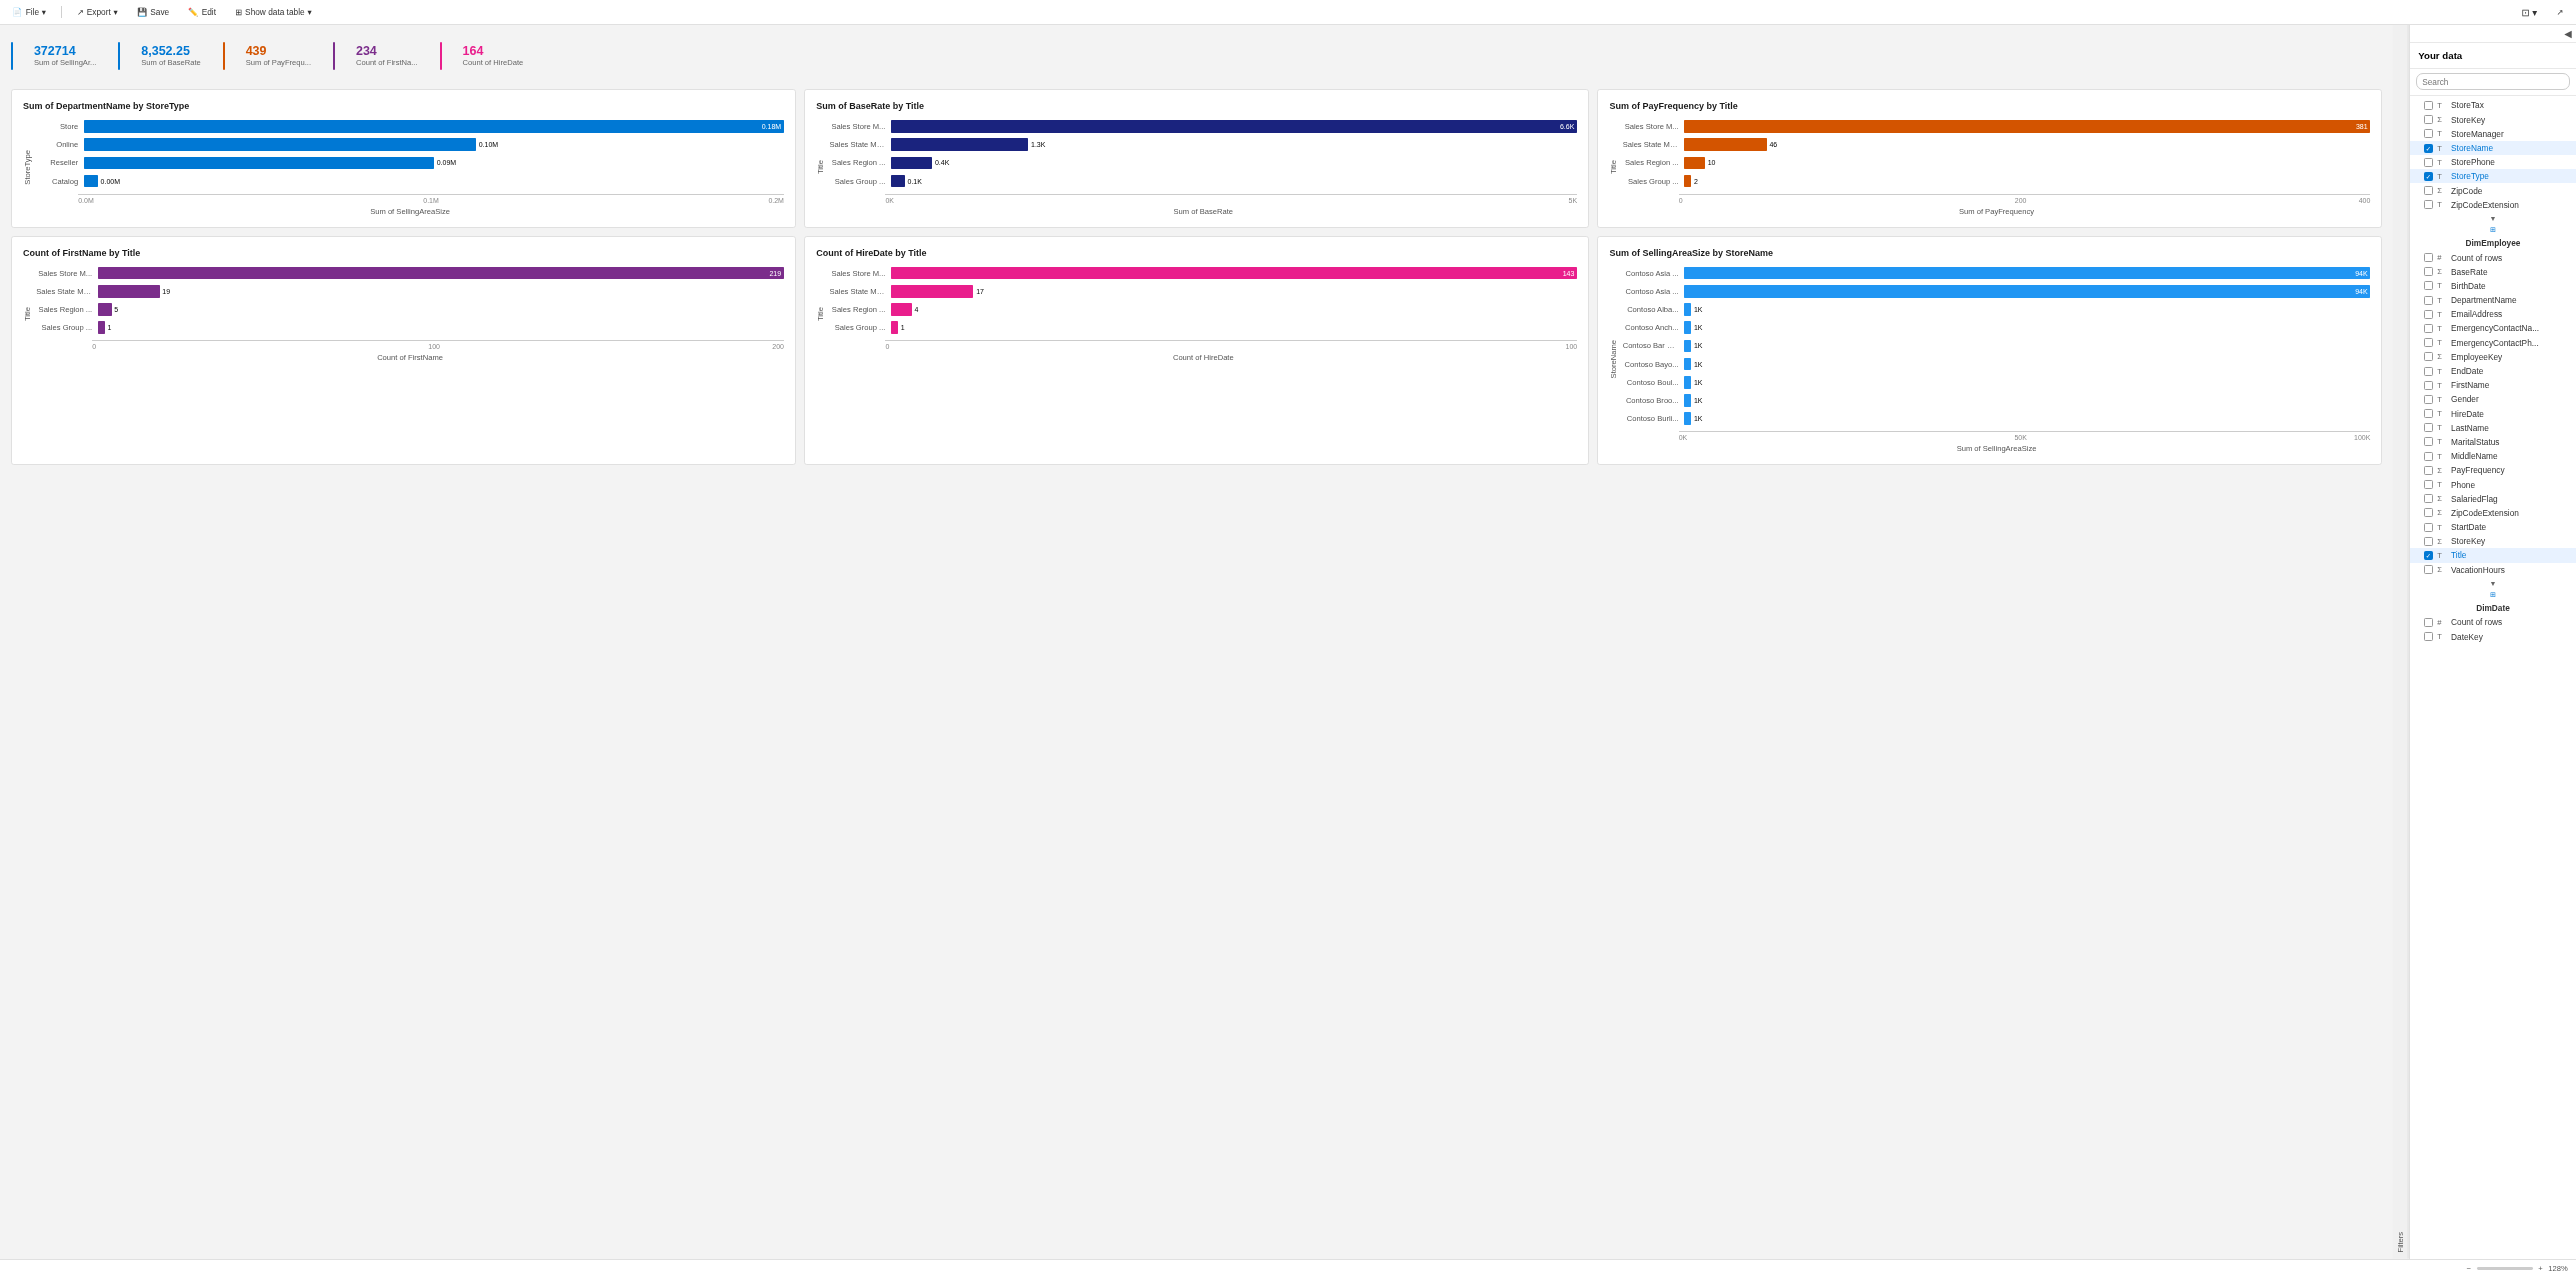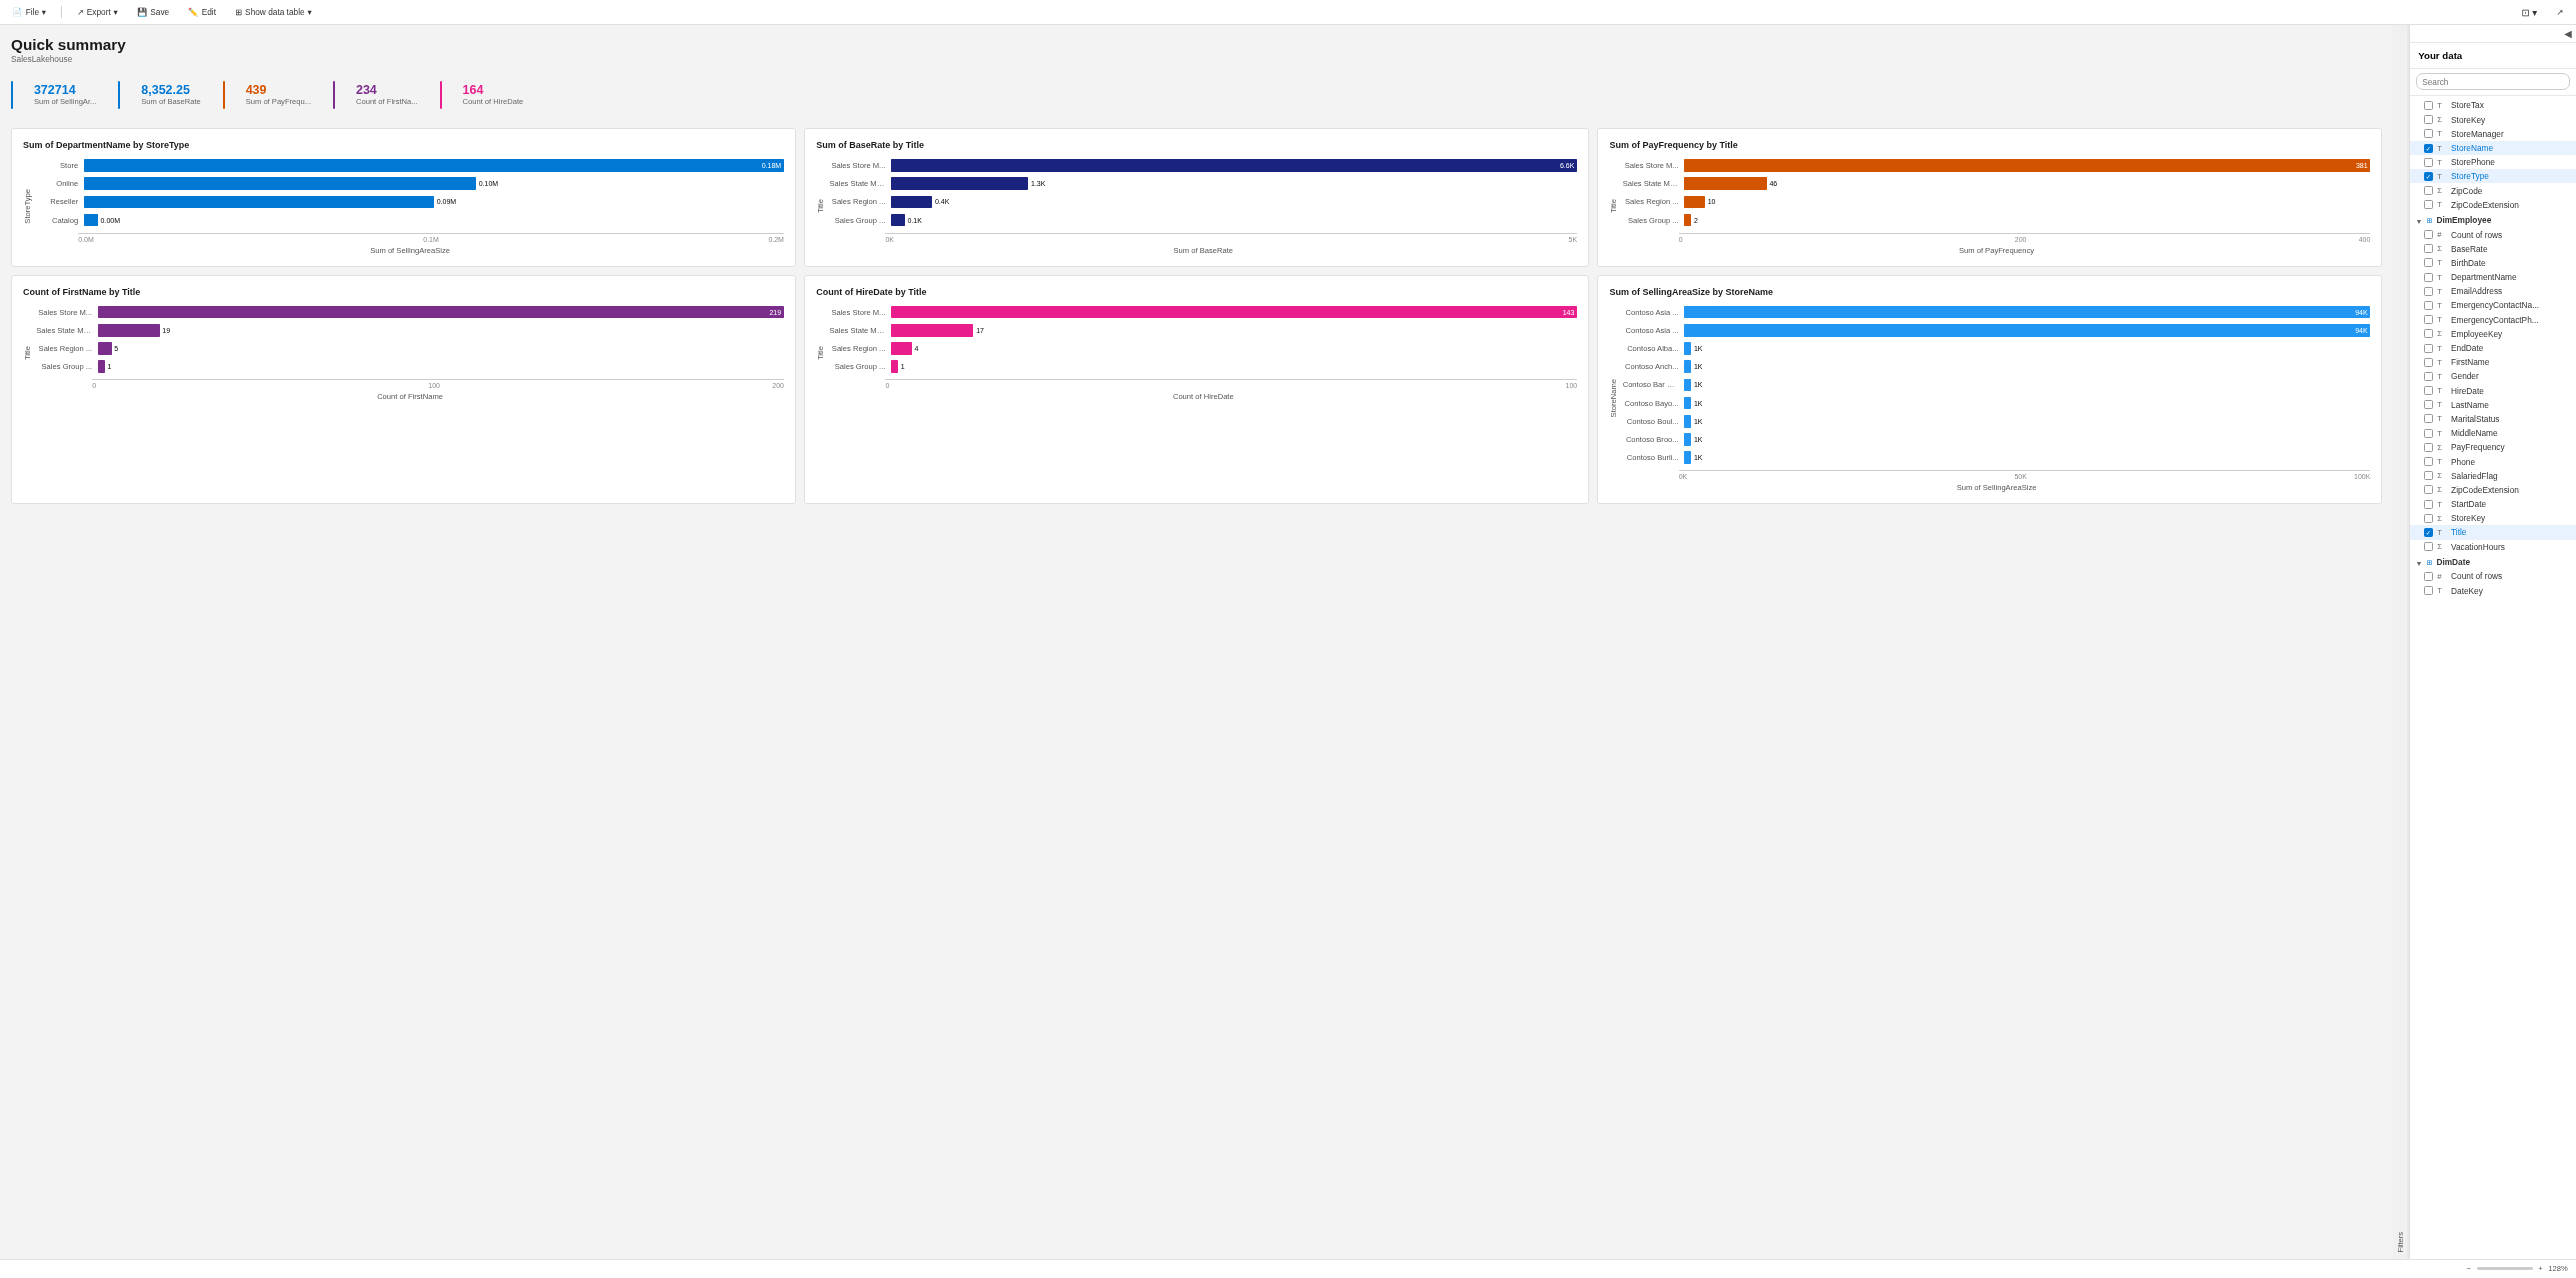--- a/index.html
+++ b/index.html
@@ -37,21 +37,21 @@
     .axis-title { text-align: center; font-size: 7.6px; color: #555; margin-top: 2.8px; }
     .y-axis-title { writing-mode: vertical-rl; transform: rotate(180deg); font-size: 7.6px; color: #555; }
     .chart-inner { display: flex; }
     
     
     .sidebar { width: 167px; background: #fff; border-left: 0.7px solid #e0e0e0; display: flex; flex-direction: column; overflow: hidden; }
     .sidebar-header { padding: 7px 8.3px; font-size: 9.7px; font-weight: 600; border-bottom: 0.7px solid #e8e8e8; display: flex; justify-content: space-between; align-items: center; }
     .sidebar-search { padding: 4.2px 5.6px; border-bottom: 0.7px solid #e8e8e8; }
     .sidebar-search input { width: 100%; border: 0.7px solid #ccc; border-radius: 2.1px; padding: 2.8px 5.6px; font-size: 8.3px; }
     .sidebar-content { flex: 1; overflow-y: auto; padding: 2.8px 0; }
-    .sidebar-section-header { display: flex; align-items: flex-end; gap: 4px; padding: 2.8px 5.6px; cursor: pointer; }
+    .sidebar-section-header { display: flex; align-items: center; gap: 4px; padding: 2.8px 5.6px; cursor: pointer; flex-direction: column; }
     .sidebar-item { display: flex; align-items: center; gap: 4.2px; padding: 2.1px 5.6px 2.1px 14px; cursor: pointer; }
     .sidebar-item.selected { background: #e8f2ff; }
     .sidebar-item.selected .item-text { color: #0078d4; }
     .item-checkbox { width: 9px; height: 9px; border: 0.7px solid #999; border-radius: 1.4px; display: flex; align-items: center; justify-content: center; flex-shrink: 0; }
     .item-checkbox.checked { background: #0078d4; border-color: #0078d4; }
     .item-checkbox.checked::after { content: '✓'; color: #fff; font-size: 6.3px; }
     .item-text { font-size: 8.3px; color: #333; }
     .item-icon { font-size: 7px; color: #888; width: 9.7px; }
     .sigma-icon { color: #666; font-size: 7.6px; }
     .table-icon { color: #0078d4; font-size: 7px; }
@@ -93,24 +93,20 @@
     </div>
     <div style="flex:1"></div>
     <div class="toolbar-btn" style="font-size:9.7px">⊡ ▾</div>
     <div class="toolbar-btn">↗</div>
   </div>
 
   <div class="content-area">
 
     <div class="dashboard">
 
-      <div class="page-header">
-        <div class="page-title">Quick summary</div>
-        <div class="page-subtitle">SalesLakehouse</div>
-      </div>
 
       <div class="kpi-bar">
         <div class="kpi-group">
           <div class="kpi-divider" style="background:#0078d4;"></div>
           <div class="kpi-item">
             <span class="kpi-value" style="color:#0078d4;">372714</span>
             <span class="kpi-label">Sum of SellingAr...</span>
           </div>
         </div>
         <div class="kpi-group">

